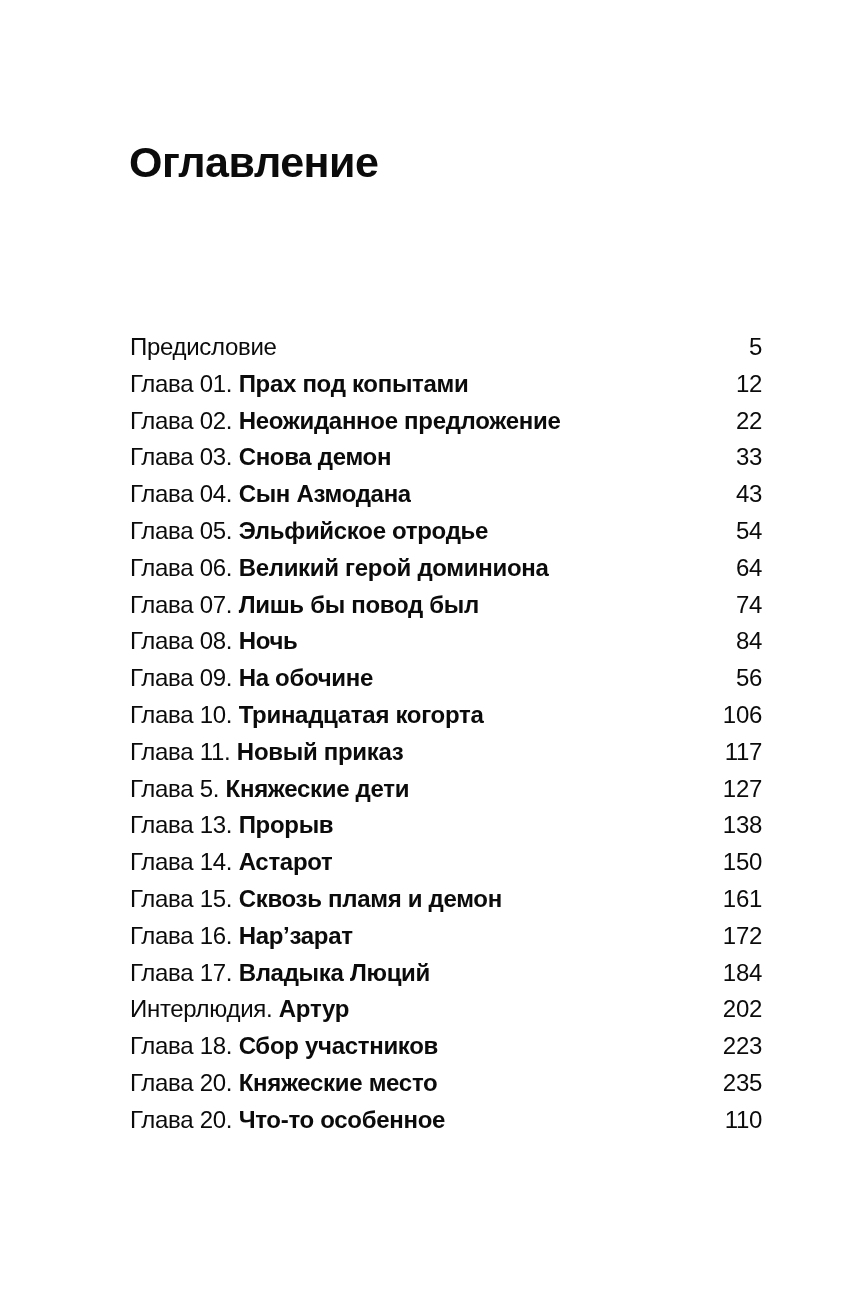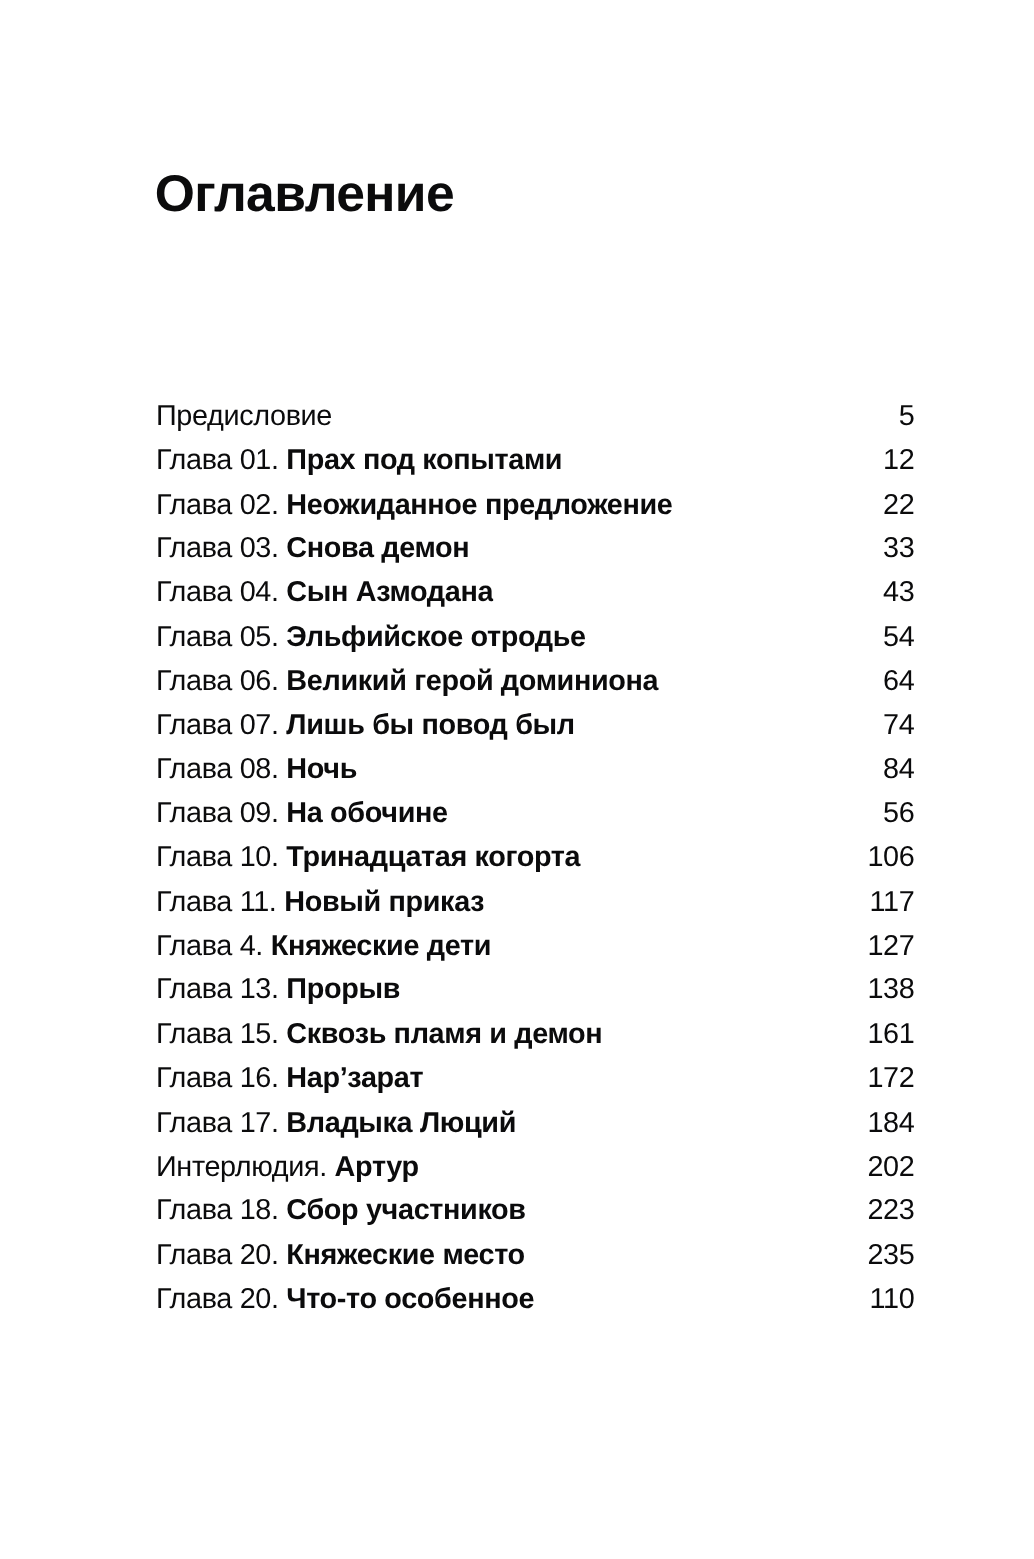--- a/index.html
+++ b/index.html
@@ -123,29 +123,33 @@
     <span class="label"><span class="prefix">Глава 10.</span><span class="etitle">Тринадцатая когорта</span></span>
     <span class="pnum">106</span>
   </div>
 
   <div class="row">
     <span class="label"><span class="prefix">Глава 11.</span><span class="etitle">Новый приказ</span></span>
     <span class="pnum">117</span>
   </div>
 
   <div class="row">
-    <span class="label"><span class="prefix">Глава 4.</span><span class="etitle">Княжеские дети</span></span>
+    <span class="label"><span class="prefix">Глава 5.</span><span class="etitle">Княжеские дети</span></span>
     <span class="pnum">127</span>
   </div>
 
   <div class="row">
     <span class="label"><span class="prefix">Глава 13.</span><span class="etitle">Прорыв</span></span>
     <span class="pnum">138</span>
   </div>
 
+  <div class="row">
+    <span class="label"><span class="prefix">Глава 14.</span><span class="etitle">Астарот</span></span>
+    <span class="pnum">150</span>
+  </div>
 
   <div class="row">
     <span class="label"><span class="prefix">Глава 15.</span><span class="etitle">Сквозь пламя и демон</span></span>
     <span class="pnum">161</span>
   </div>
 
   <div class="row">
     <span class="label"><span class="prefix">Глава 16.</span><span class="etitle">Нар’зарат</span></span>
     <span class="pnum">172</span>
   </div>

